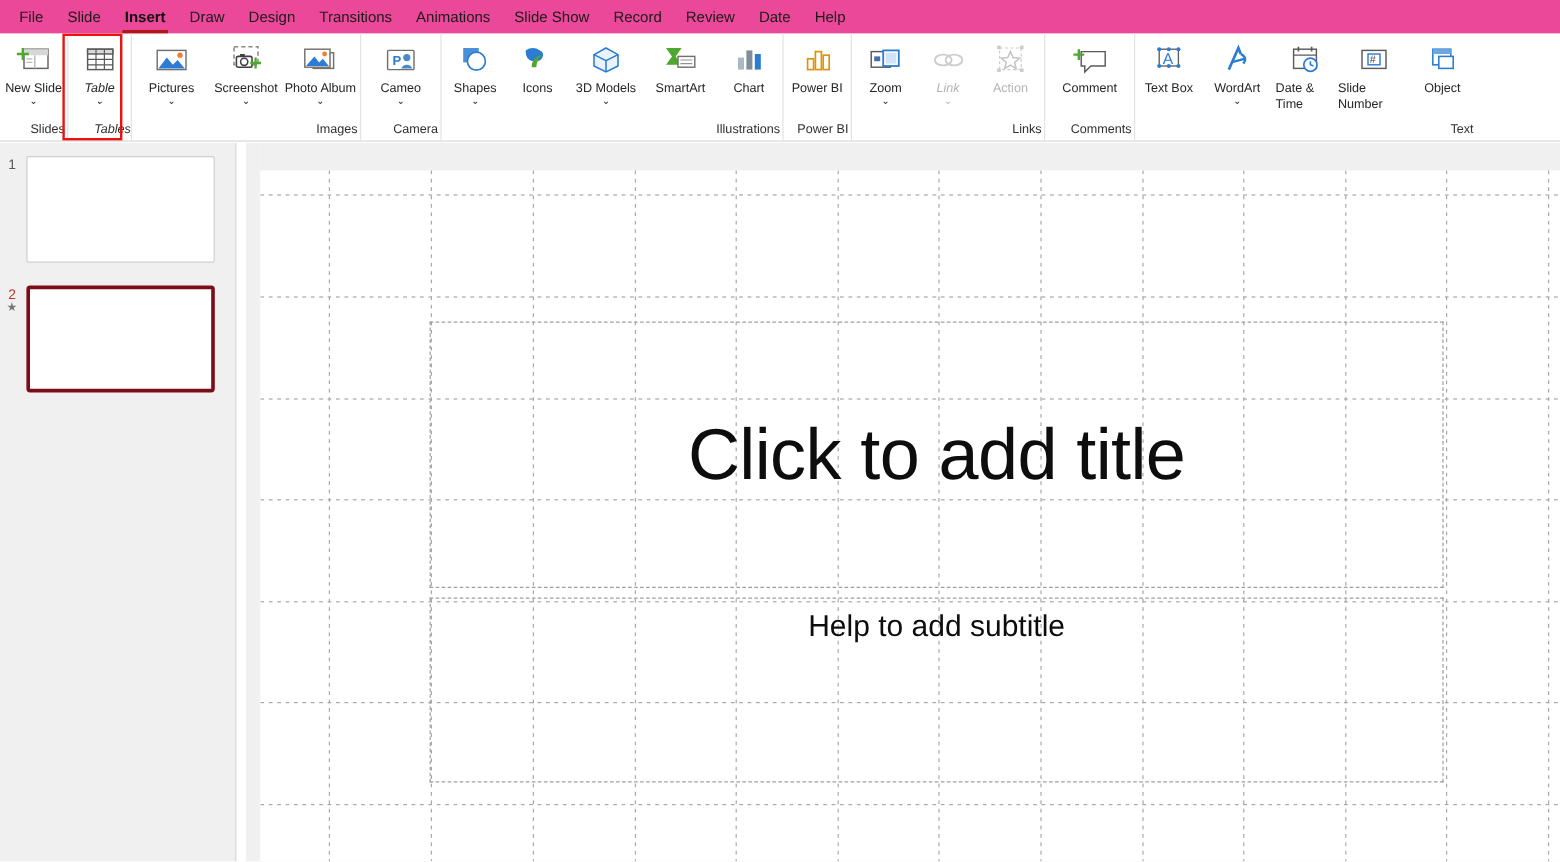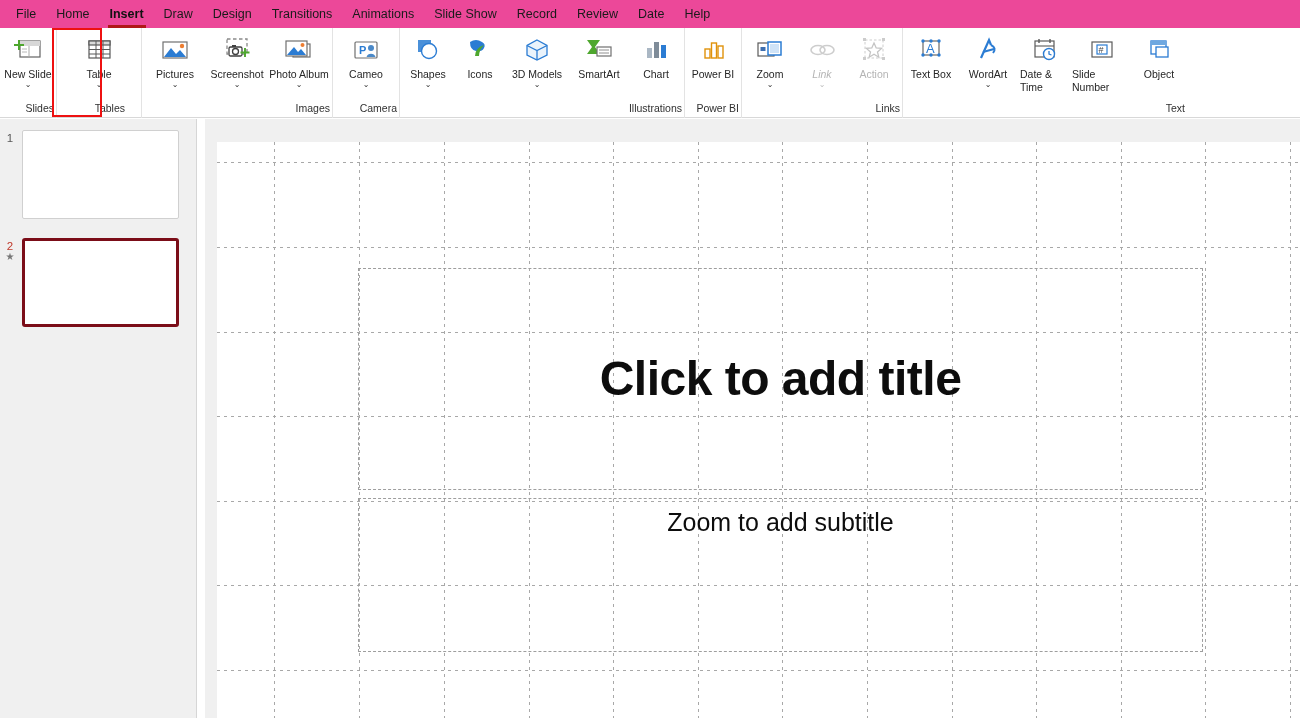--- a/index.html
+++ b/index.html
@@ -139,39 +139,39 @@
   .placeholder {
     position: absolute;
     border: 1px dashed #9e9e9e;
     display: flex; align-items: center; justify-content: center;
     cursor: text;
   }
   .ph-title {
     left: 141px; top: 126px; width: 845px; height: 222px;
   }
   .ph-title .txt {
-    font-size: 48px; color: #0d0d0d; font-weight: bold;
+    font-size: 60px; color: #0d0d0d; font-weight: normal;
     letter-spacing: -0.5px; line-height: 70px;
   }
   .ph-sub {
     left: 141px; top: 356px; width: 845px; height: 154px;
     align-items: flex-start;
   }
   .ph-sub .txt {
     font-size: 25px; color: #0d0d0d; margin-top: 7px; line-height: 32px;
   }
 </style>
 </head>
 <body>
 
 <div id="app">
 
   <div class="menubar">
     <div class="menu-item">File</div>
-    <div class="menu-item">Home</div>
+    <div class="menu-item">Slide</div>
     <div class="menu-item active">Insert</div>
     <div class="menu-item">Draw</div>
     <div class="menu-item">Design</div>
     <div class="menu-item">Transitions</div>
     <div class="menu-item">Animations</div>
     <div class="menu-item">Slide Show</div>
     <div class="menu-item">Record</div>
     <div class="menu-item">Review</div>
     <div class="menu-item">Date</div>
     <div class="menu-item">Help</div>
@@ -193,21 +193,21 @@
             </svg>
           </div>
           <div class="lbl">New
 Slide</div>
           <div class="caret">⌄</div>
         </div>
       </div>
       <div class="rgroup-label">Slides</div>
     </div>
 
-    <div class="rgroup" style="padding:0 16px;">
+    <div class="rgroup" style="padding:0 0;font-style:italic;">
       <div class="rgroup-items">
         <div class="rbtn">
           <div class="ic">
             <svg width="30" height="28" viewBox="0 0 30 28">
               <rect x="5" y="5" width="21" height="17" fill="#fff" stroke="#595959" stroke-width="1.2"></rect>
               <rect x="5" y="5" width="21" height="4" fill="#d9d9d9" stroke="#595959" stroke-width="1.2"></rect>
               <line x1="12" y1="5" x2="12" y2="22" stroke="#595959" stroke-width="1"></line>
               <line x1="19" y1="5" x2="19" y2="22" stroke="#595959" stroke-width="1"></line>
               <line x1="5" y1="13.5" x2="26" y2="13.5" stroke="#595959" stroke-width="1"></line>
               <line x1="5" y1="18" x2="26" y2="18" stroke="#595959" stroke-width="1"></line>
@@ -389,20 +389,34 @@
               <rect x="5" y="21" width="3" height="3" fill="#9a9a9a"></rect>
               <rect x="24" y="21" width="3" height="3" fill="#9a9a9a"></rect>
             </svg>
           </div>
           <div class="lbl" style="color:#b4b4b4">Action</div>
         </div>
       </div>
       <div class="rgroup-label">Links</div>
     </div>
 
+    <div class="rgroup">
+      <div class="rgroup-items">
+        <div class="rbtn xwide">
+          <div class="ic">
+            <svg width="34" height="28" viewBox="0 0 34 28">
+              <path d="M10 7 L30 7 L30 19 L18 19 L13 24 L13 19 L10 19 Z" fill="#fff" stroke="#5a5a5a" stroke-width="1.2"></path>
+              <path d="M8 5 L8 14 M3.5 9.5 L12.5 9.5" stroke="#4ea72e" stroke-width="2"></path>
+            </svg>
+          </div>
+          <div class="lbl">Comment</div>
+        </div>
+      </div>
+      <div class="rgroup-label">Comments</div>
+    </div>
 
     <div class="rgroup">
       <div class="rgroup-items">
         <div class="rbtn">
           <div class="ic">
             <svg width="32" height="28" viewBox="0 0 32 28">
               <rect x="8" y="5" width="16" height="14" fill="#fff" stroke="#5a5a5a" stroke-width="1.1"></rect>
               <text x="11" y="17" font-family="Liberation Sans" font-size="13" fill="#2b7cd3">A</text>
               <circle cx="8" cy="5" r="1.7" fill="#2b7cd3"></circle>
                 <circle cx="24" cy="5" r="1.7" fill="#2b7cd3"></circle>
@@ -511,19 +525,19 @@
       <div class="hgrid" style="top:359px;"></div>
       <div class="hgrid" style="top:443px;"></div>
       <div class="hgrid" style="top:528px;"></div>
       <div class="hgrid" style="top:20px;"></div>
 
       <div class="placeholder ph-title">
         <div class="txt">Click to add title</div>
       </div>
 
       <div class="placeholder ph-sub">
-        <div class="txt">Zoom to add subtitle</div>
+        <div class="txt">Help to add subtitle</div>
       </div>
 
     </div>
   </div>
 
 </div>
 
 </body></html>

